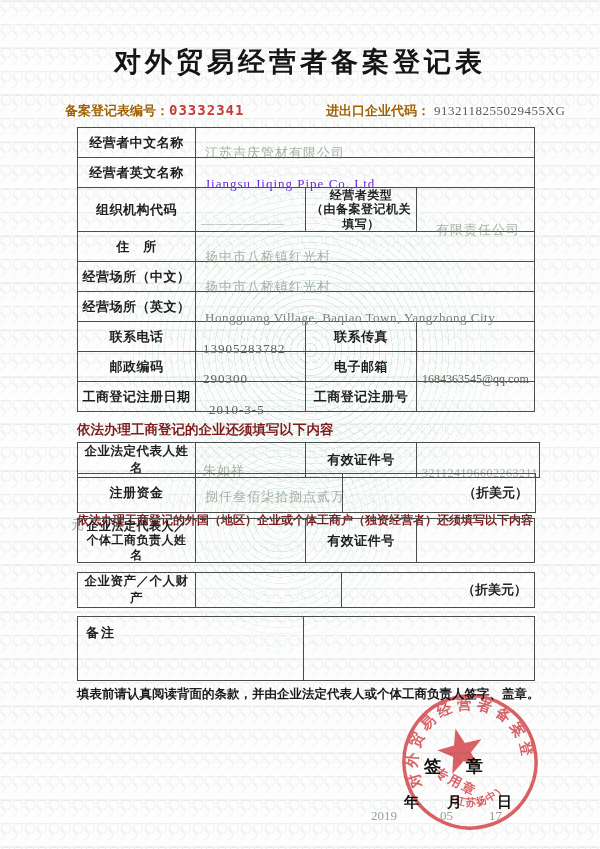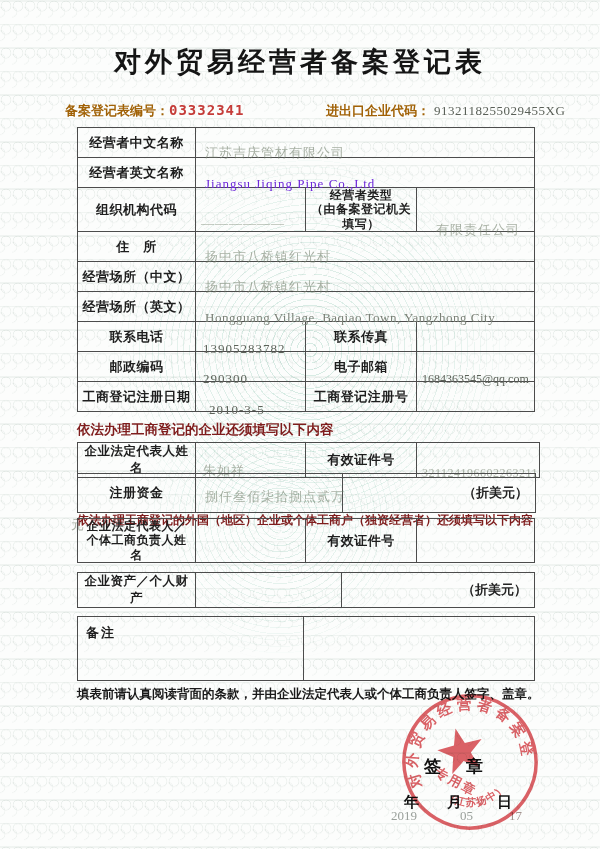--- a/index.html
+++ b/index.html
@@ -71,21 +71,21 @@
   }
   .usd{display:block;text-align:right;font-weight:bold;font-size:13px;
        font-family:"Liberation Sans",sans-serif;padding-right:4px;}
   .footer-txt{position:absolute;font-weight:bold;font-family:"Liberation Sans",sans-serif;color:#111;}
   .authority{left:395px;top:722px;font-size:16px;letter-spacing:3px;}
   .sign{left:424px;top:755px;font-size:17px;}
   .seal{left:466px;top:755px;font-size:17px;}
   .ymd-y{left:404px;top:793px;font-size:15px;}
   .ymd-m{left:447px;top:793px;font-size:15px;}
   .ymd-d{left:497px;top:793px;font-size:15px;}
-  .dateval{position:absolute;font-size:13px;color:#9aa09b;font-family:"Liberation Serif",serif;margin-left:20px;}
+  .dateval{position:absolute;font-size:13px;color:#9aa09b;font-family:"Liberation Serif",serif;}
   .dv-y{left:371px;top:808px;}
   .dv-m{left:440px;top:808px;}
   .dv-d{left:489px;top:808px;color:#a3938f;}
   .stamp{
     position:absolute;left:388px;top:680px;width:164px;height:164px;
     opacity:0.86;mix-blend-mode:multiply;z-index:5;pointer-events:none;
   }
 </style>
 </head>
 <body>

